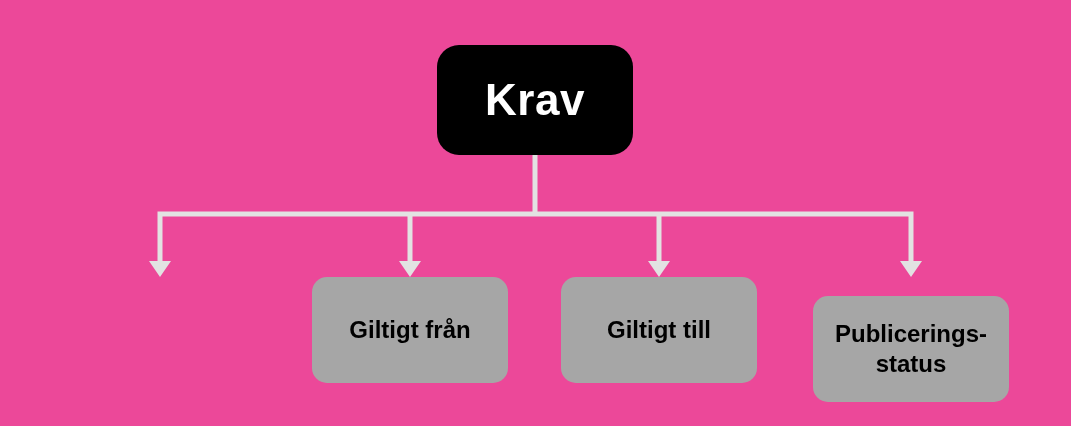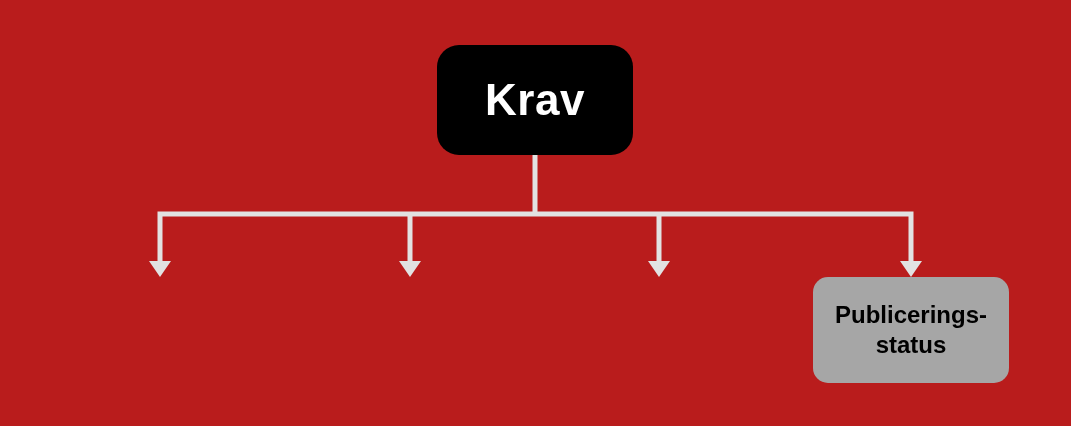--- a/index.html
+++ b/index.html
@@ -5,21 +5,21 @@
   html, body {
     margin: 0;
     padding: 0;
     background: #ffffff;
     font-family: "Liberation Sans", sans-serif;
   }
   .canvas {
     position: relative;
     width: 1071px;
     height: 426px;
-    background: #b91c1c;
+    background: #ec4899;
     overflow: hidden;
   }
   .connectors {
     position: absolute;
     left: 0;
     top: 0;
     width: 1071px;
     height: 426px;
   }
   .node {
@@ -51,40 +51,46 @@
     height: 106px;
     background: #a6a6a6;
     color: #000000;
     border-radius: 15px;
     font-size: 24px;
     line-height: 1.25;
   }
   .c0 { left: 62px; }
   .c1 { left: 312px; }
   .c2 { left: 561px; }
-  .c3 { left: 813px; }
+  .c3 { left: 813px; margin-top: 19px; }
 </style>
 </head>
 <body>
 
 <div class="canvas">
 
   <svg class="connectors" viewBox="0 0 1071 426" xmlns="http://www.w3.org/2000/svg">
     <path d="M535 155 V214 M160 214 H911 M160 214 V263 M410 214 V263 M659 214 V263 M911 214 V263" fill="none" stroke-width="5" stroke-linecap="square" stroke="#e2e2e2"></path>
     <polygon points="149,261 171,261 160,277" fill="#e2e2e2"></polygon>
     <polygon points="399,261 421,261 410,277" fill="#e2e2e2"></polygon>
     <polygon points="648,261 670,261 659,277" fill="#e2e2e2"></polygon>
     <polygon points="900,261 922,261 911,277" fill="#e2e2e2"></polygon>
   </svg>
 
   <div class="node root-node">
     <span class="node-label">Krav</span>
   </div>
 
 
+  <div class="node child-node c1">
+    <span class="node-label">Giltigt från</span>
+  </div>
 
+  <div class="node child-node c2">
+    <span class="node-label">Giltigt till</span>
+  </div>
 
   <div class="node child-node c3">
     <span class="node-label">Publicerings-
 status</span>
   </div>
 
 </div>
 
 </body></html>

